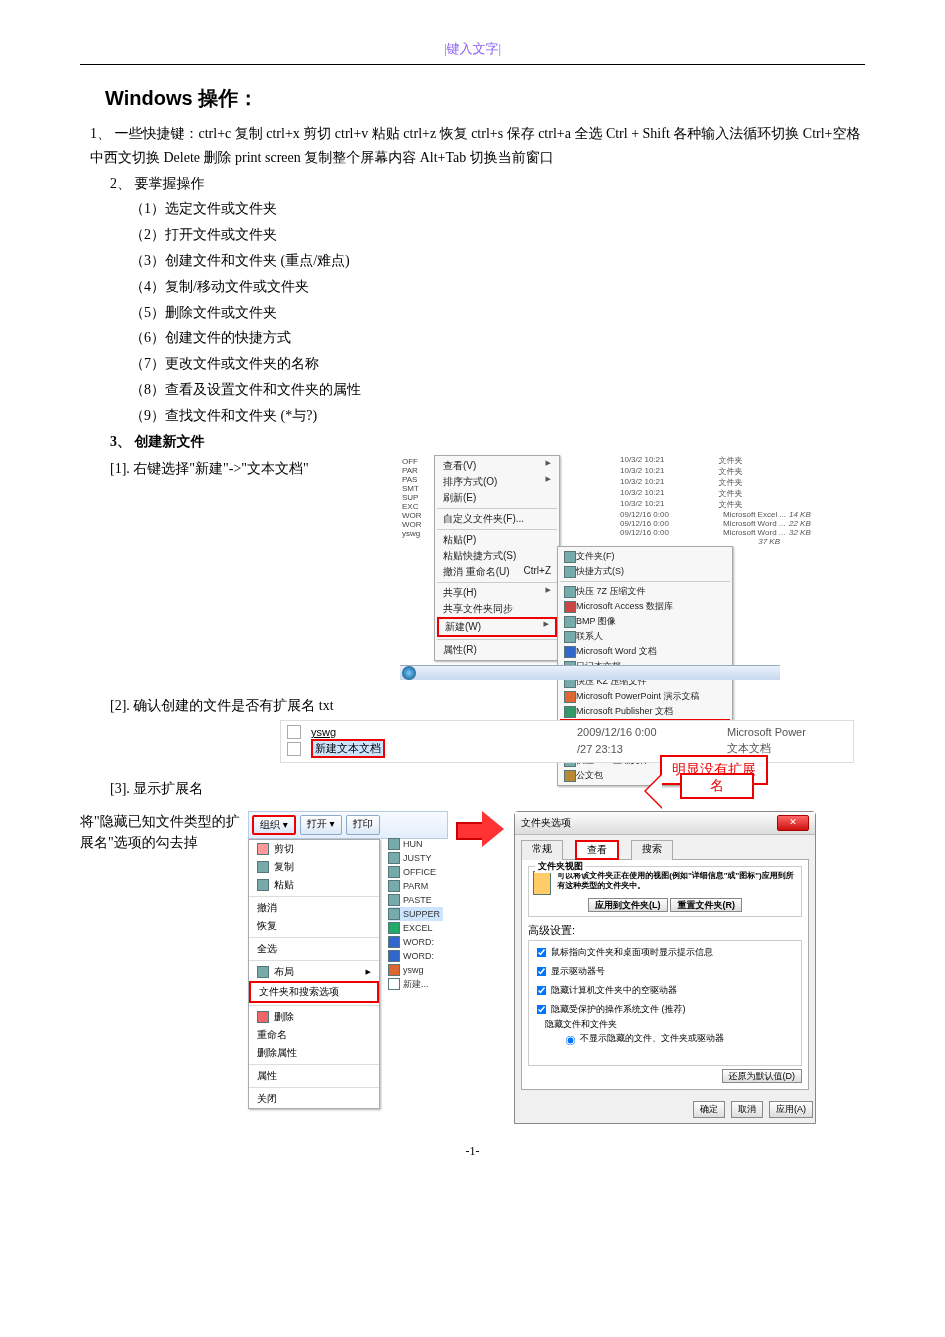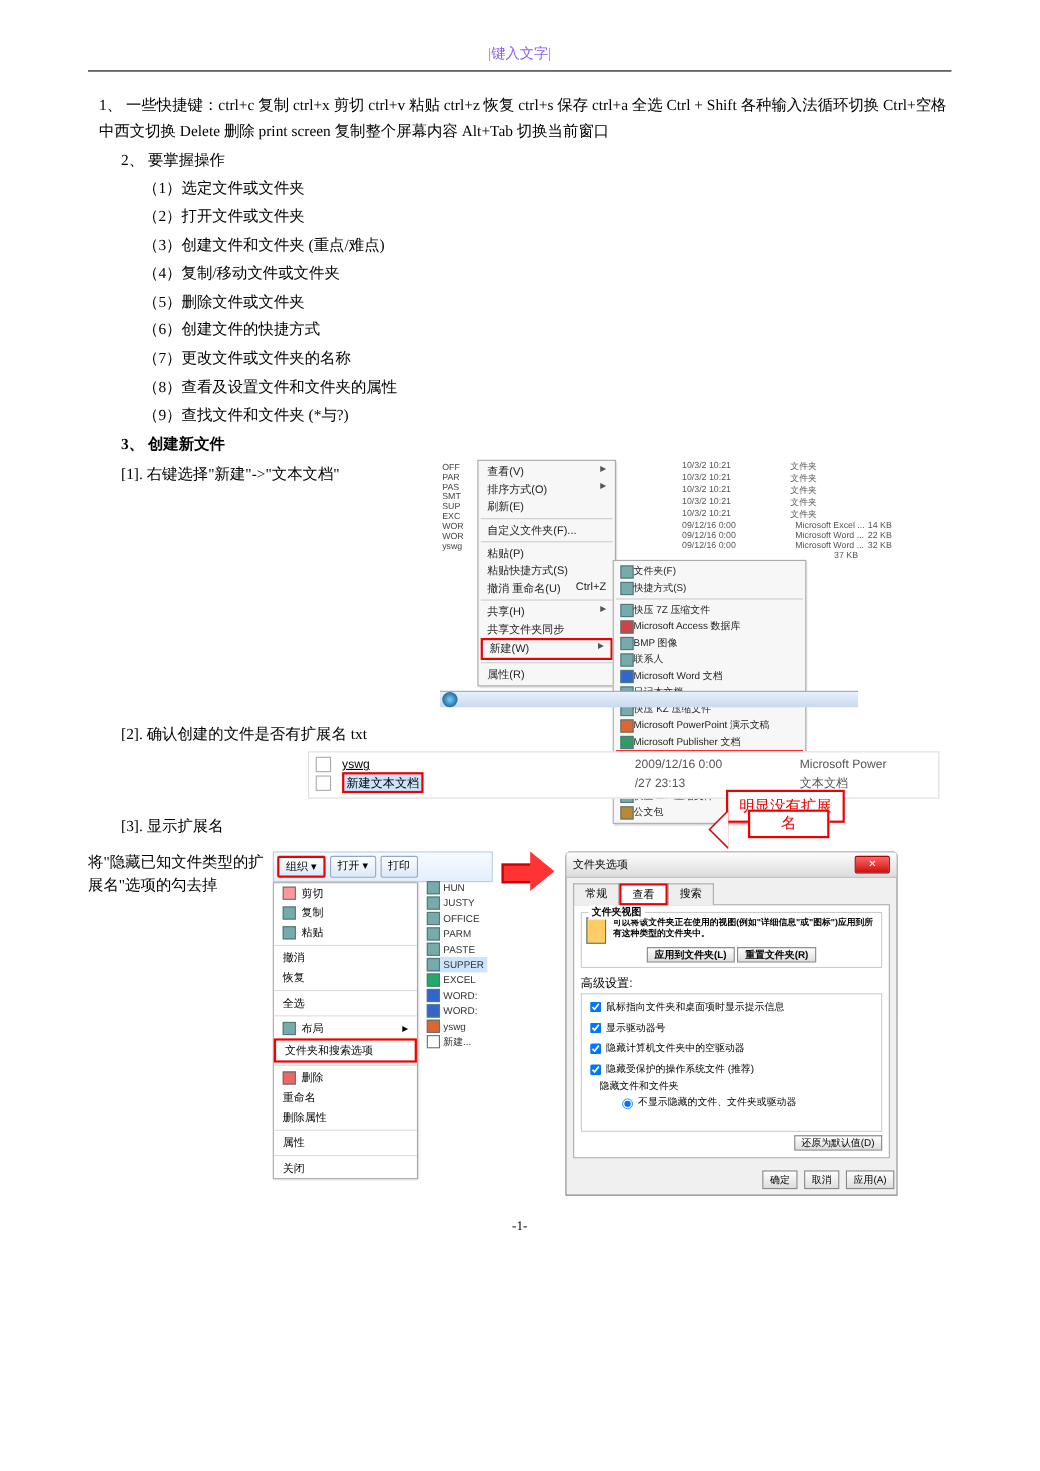--- a/index.html
+++ b/index.html
@@ -53,21 +53,21 @@
   }
   .shot1 .filelist {
     width: 160px;
     float: right;
     font-size: 8px;
     color: #555;
   }
   .shot1 .filelist .row { display:flex; gap:6px; white-space:nowrap; }
   .shot1 .filelist .row span.c1 {width:70px;}
   .shot1 .filelist .row span.c2 {width:60px;margin-left:48px;}
-  .shot1 .filelist .row span.c3 {width:28px; text-align:right;}
+  .shot1 .filelist .row span.c3 {width:28px; text-align:right;font-style:italic;}
   .shot1 .leftcol {
     float:left;
     width:30px;
     font-size:8px;
     color:#444;
     border-right:1px solid #ddd;
     padding:2px;
   }
   .shot1 .ctxmenu {
     position: relative;
@@ -246,21 +246,21 @@
     color:#fff;
     text-align:center;
     line-height:12px;
     border:1px solid #a00;
     border-radius:2px;
     font-size:9px;
   }
   .shot3b .tabs{
     display:flex;
     padding:4px 6px 0 6px;
-    gap:0;
+    gap:12px;
   }
   .shot3b .tab{
     border:1px solid #aaa;
     border-bottom:none;
     background:#eee;
     padding:1px 10px;
     position:relative;
     top:1px;
   }
   .shot3b .tab.active{background:#fff;z-index:2;}
@@ -321,20 +321,21 @@
     margin-top:20px;
   }
 </style>
 </head>
 <body>
 
 <div class="page">
 
   <div class="header">|键入文字|</div>
 
+  <h2 class="title">Windows 操作：</h2>
 
   <div class="para">
     <span>1、 一些快捷键：</span><span>ctrl+c 复制  ctrl+x 剪切  ctrl+v 粘贴  ctrl+z 恢复  ctrl+s 保存  ctrl+a 全选  Ctrl + Shift 各种输入法循环切换  Ctrl+空格 中西文切换  Delete 删除  print screen 复制整个屏幕内容  Alt+Tab 切换当前窗口</span>
   </div>
 
   <div class="para indent1">2、 要掌握操作</div>
   <div class="para indent2">（1）选定文件或文件夹</div>
   <div class="para indent2">（2）打开文件或文件夹</div>
   <div class="para indent2">（3）创建文件和文件夹 (重点/难点)</div>
   <div class="para indent2">（4）复制/移动文件或文件夹</div>

